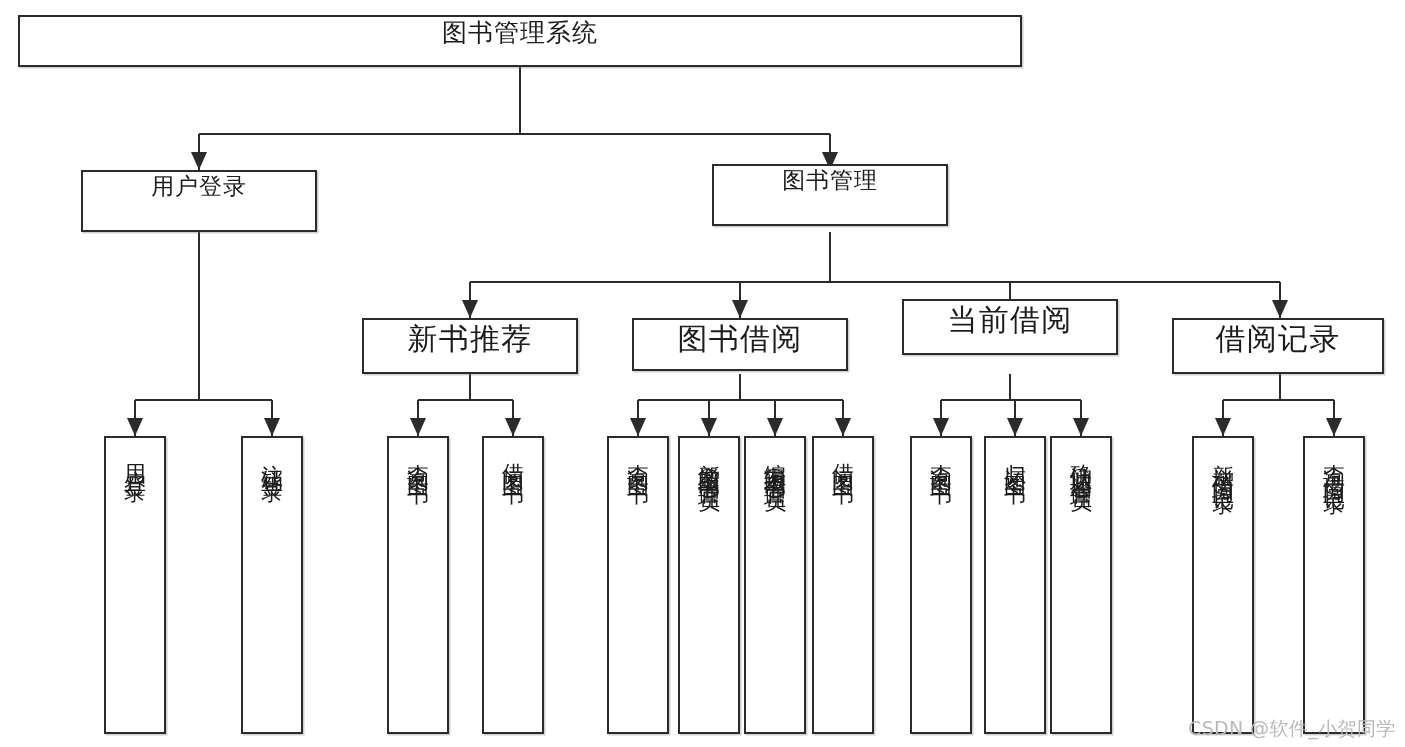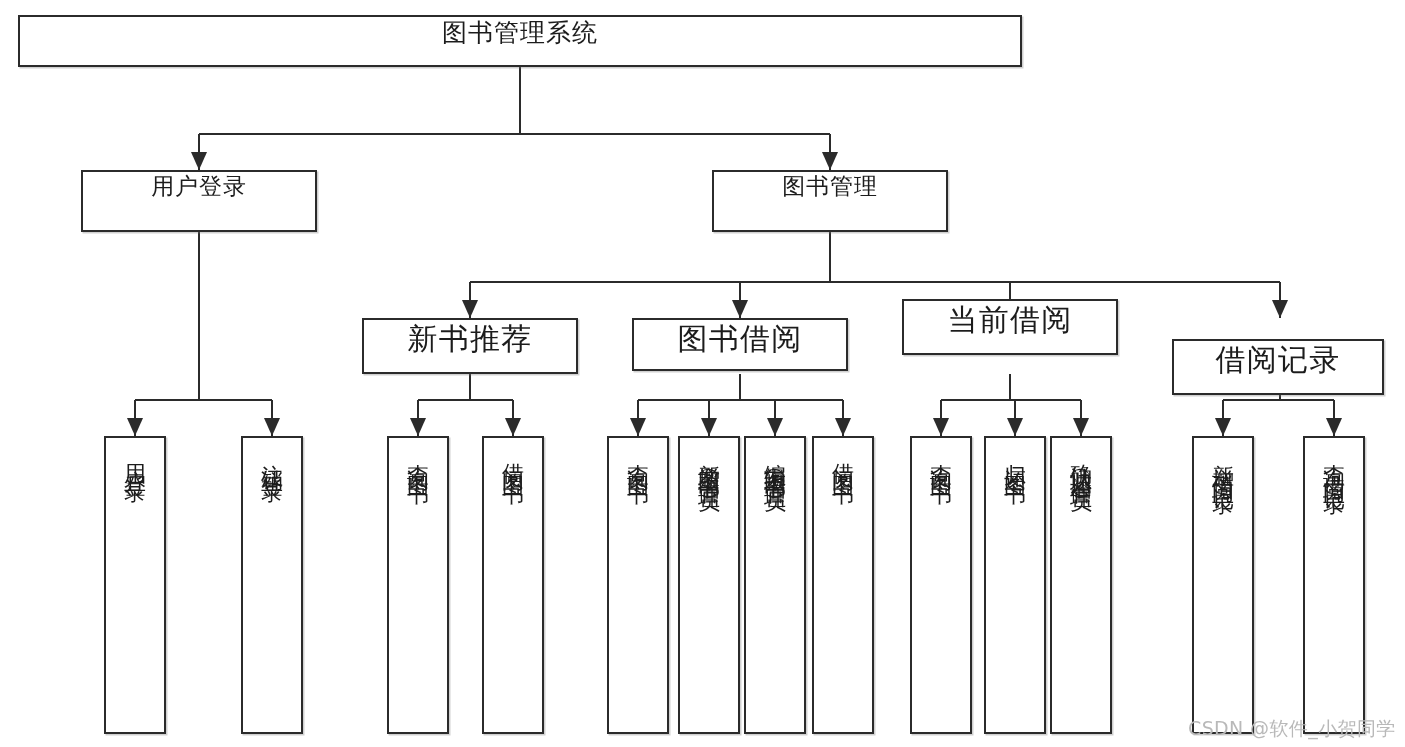--- a/index.html
+++ b/index.html
@@ -134,33 +134,33 @@
       <line x1="1334" y1="400" x2="1334" y2="436" stroke="#2b2b2b" stroke-width="2.6" shape-rendering="crispEdges"></line>
       <polygon points="1326,418 1342,418 1334,436" fill="#2b2b2b"></polygon>
     </svg>
   <div id="nodes">
       <div class="node root" id="node-root" style="left: 18px; top: 15px; width: 1004px; height: 52px;">
         <span class="label">图书管理系统</span>
       </div>
       <div class="node l2" id="node-user-login" style="left: 81px; top: 170px; width: 236px; height: 62px;">
         <span class="label">用户登录</span>
       </div>
-      <div class="node l2" id="node-book-manage" style="left: 712px; top: 170px; width: 236px; height: 62px;">
+      <div class="node l2" id="node-book-manage" style="left: 712px; top: 164px; width: 236px; height: 62px;">
         <span class="label">图书管理</span>
       </div>
       <div class="node l3" id="node-new-book-rec" style="left: 362px; top: 318px; width: 216px; height: 56px;">
         <span class="label">新书推荐</span>
       </div>
       <div class="node l3" id="node-book-borrow" style="left: 632px; top: 318px; width: 216px; height: 53px;">
         <span class="label">图书借阅</span>
       </div>
       <div class="node l3" id="node-current-borrow" style="left: 902px; top: 299px; width: 216px; height: 56px;">
         <span class="label">当前借阅</span>
       </div>
-      <div class="node l3" id="node-borrow-record" style="left: 1172px; top: 318px; width: 212px; height: 56px; margin-top: 21px;">
+      <div class="node l3" id="node-borrow-record" style="left: 1172px; top: 318px; width: 212px; height: 56px;">
         <span class="label">借阅记录</span>
       </div>
       <div class="node leaf" id="node-leaf-user-login" style="left: 104px; top: 436px; width: 62px; height: 298px;">
         <span class="label">用户登录</span>
       </div>
       <div class="node leaf" id="node-leaf-user-logout" style="left: 241px; top: 436px; width: 62px; height: 298px;">
         <span class="label">注销登录</span>
       </div>
       <div class="node leaf" id="node-leaf-query-book-rec" style="left: 387px; top: 436px; width: 62px; height: 298px;">
         <span class="label">查询图书</span>

